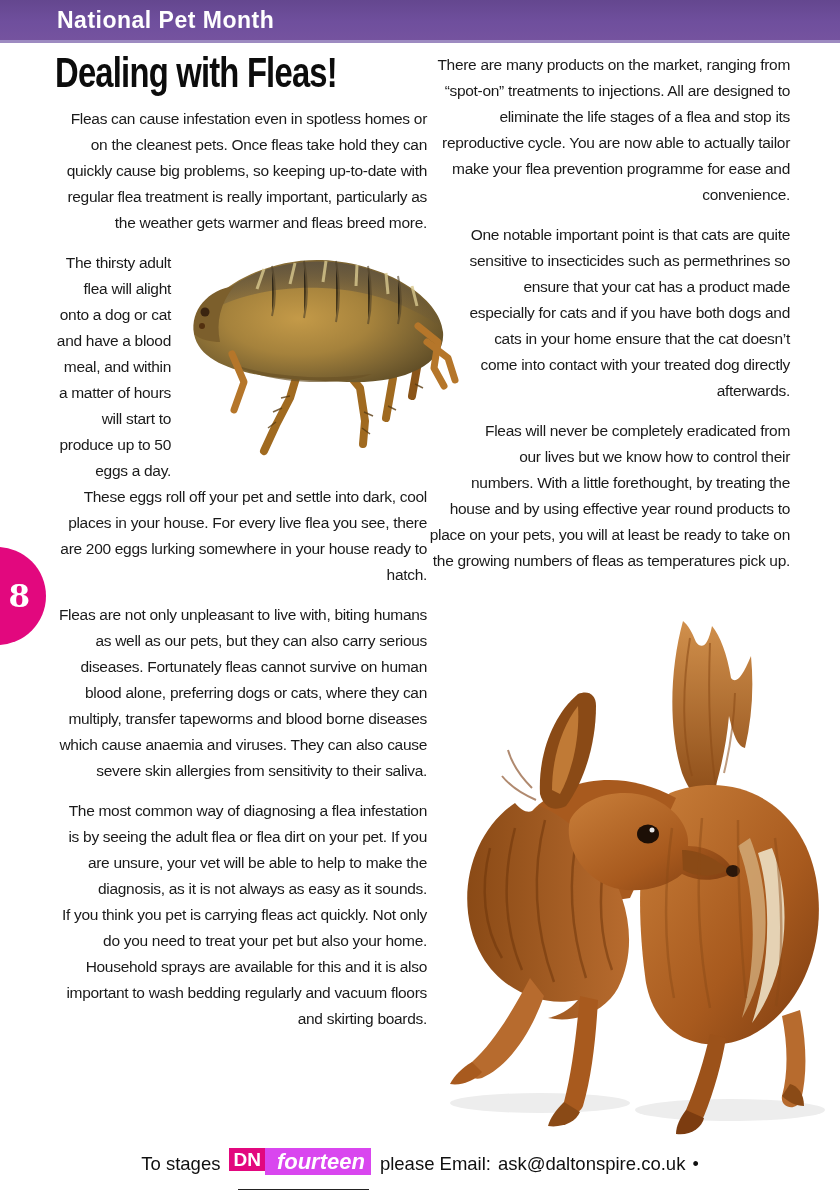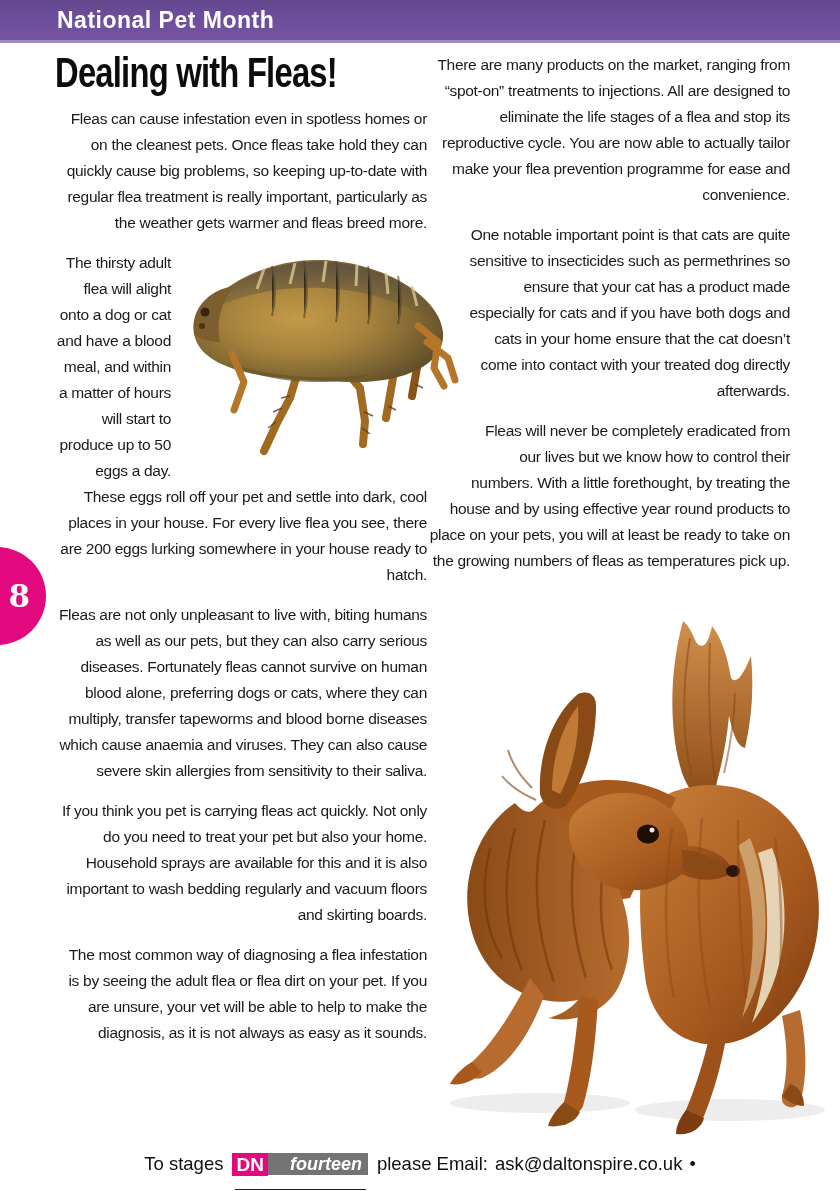--- a/index.html
+++ b/index.html
@@ -43,46 +43,46 @@
   .page-badge{position:absolute;left:-52px;top:547px;width:98px;height:98px;
               border-radius:50%;background:#e2087e;display:flex;align-items:center;
               justify-content:flex-end;padding-right:16px;box-sizing:border-box;z-index:3;}
   .page-badge span{color:#ffffff;font-family:"DejaVu Serif","Liberation Serif",serif;
                    font-size:31px;font-weight:bold;}
 
   
   .footer{position:absolute;left:0;top:1142px;width:840px;height:44px;
           display:flex;align-items:center;justify-content:center;gap:7px;
           font-size:18.5px;color:#101010;z-index:3;}
-  .logo{position:relative;display:inline-flex;align-items:center;height:32px;margin:0 2px;}
+  .logo{position:relative;display:inline-flex;align-items:flex-start;height:32px;margin:0 2px;}
   .logo .dn{background:#e2087e;color:#fff;font-weight:bold;font-size:19px;
             padding:1px 4px 0 4px;display:flex;align-items:center;}
-  .logo .fourteen{background:#737373;color:#fff;font-style:italic;font-weight:bold;
-                  font-size:18px;padding:1px 6px 0 22px;display:flex;align-items:center;}
+  .logo .fourteen{background:#d946ef;color:#fff;font-style:italic;font-weight:bold;
+                  font-size:22px;padding:1px 6px 0 12px;display:flex;align-items:center;}
   .logo .tagline{position:absolute;right:2px;top:41px;font-size:14px;font-style:italic;
                  color:#222;white-space:nowrap;border-top:1px solid #222;padding-top:1px;}
   .sep{font-size:18px;}
 </style>
 </head>
 <body>
 
 <div class="page">
 
   <div class="banner">
     <div class="banner-text">National Pet Month</div>
   </div>
 
   <div class="col-left">
     <h1 class="title">Dealing with Fleas!</h1>
     <p class="body">Fleas can cause infestation even in spotless homes or on the cleanest pets. Once fleas take hold they can quickly cause big problems, so keeping up-to-date with regular flea treatment is really important, particularly as the weather gets warmer and fleas breed more.</p>
     <div class="flea-spacer"></div>
     <p class="body">The thirsty adult flea will alight onto a dog or cat and have a blood meal, and within a matter of hours will start to produce up to 50 eggs a day. These eggs roll off your pet and settle into dark, cool places in your house. For every live flea you see, there are 200 eggs lurking somewhere in your house ready to hatch.</p>
     <p class="body">Fleas are not only unpleasant to live with, biting humans as well as our pets, but they can also carry serious diseases. Fortunately fleas cannot survive on human blood alone, preferring dogs or cats, where they can multiply, transfer tapeworms and blood borne diseases which cause anaemia and viruses. They can also cause severe skin allergies from sensitivity to their saliva.</p>
+    <p class="body last">The most common way of diagnosing a flea infestation is by seeing the adult flea or flea dirt on your pet. If you are unsure, your vet will be able to help to make the diagnosis, as it is not always as easy as it sounds.</p>
     <p class="body">If you think you pet is carrying fleas act quickly. Not only do you need to treat your pet but also your home. Household sprays are available for this and it is also important to wash bedding regularly and vacuum floors and skirting boards.</p>
-    <p class="body last">The most common way of diagnosing a flea infestation is by seeing the adult flea or flea dirt on your pet. If you are unsure, your vet will be able to help to make the diagnosis, as it is not always as easy as it sounds.</p>
   </div>
 
   <div class="col-right">
     <p class="body">There are many products on the market, ranging from “spot-on” treatments to injections. All are designed to eliminate the life stages of a flea and stop its reproductive cycle. You are now able to actually tailor make your flea prevention programme for ease and convenience.</p>
     <p class="body indented">One notable important point is that cats are quite sensitive to insecticides such as permethrines so ensure that your cat has a product made especially for cats and if you have both dogs and cats in your home ensure that the cat doesn’t come into contact with your treated dog directly afterwards.</p>
     <div class="indent2-spacer"></div>
     <p class="body">Fleas will never be completely eradicated from our lives but we know how to control their numbers. With a little forethought, by treating the house and by using effective year round products to place on your pets, you will at least be ready to take on the growing numbers of fleas as temperatures pick up.</p>
   </div>
 
   <svg class="flea-photo" viewBox="0 0 290 225">

